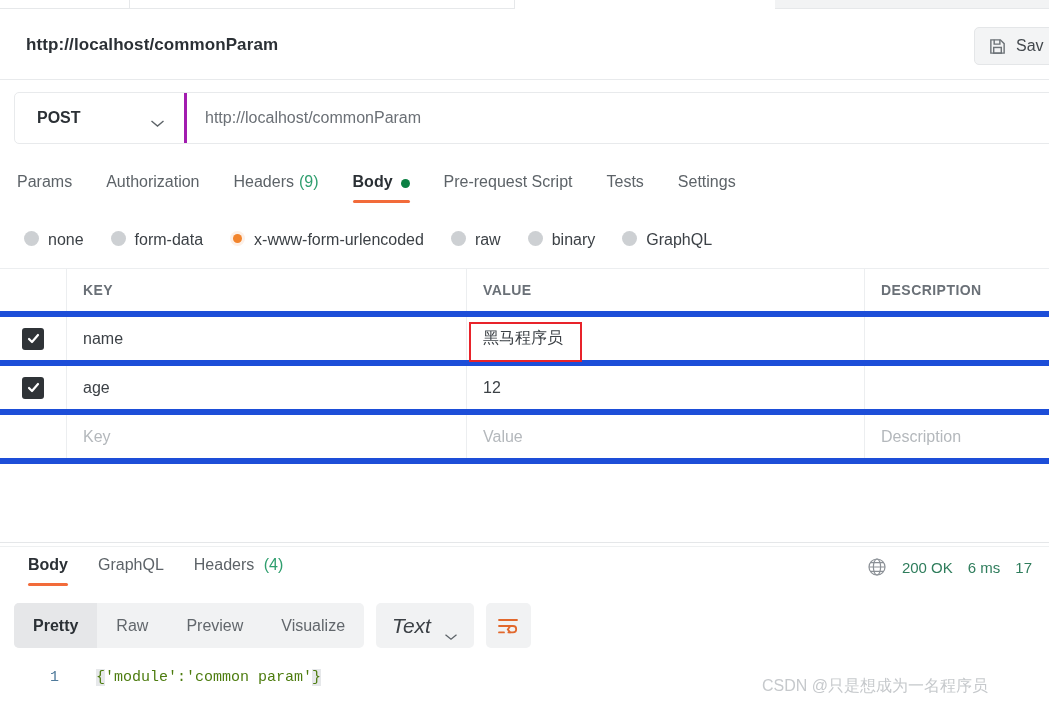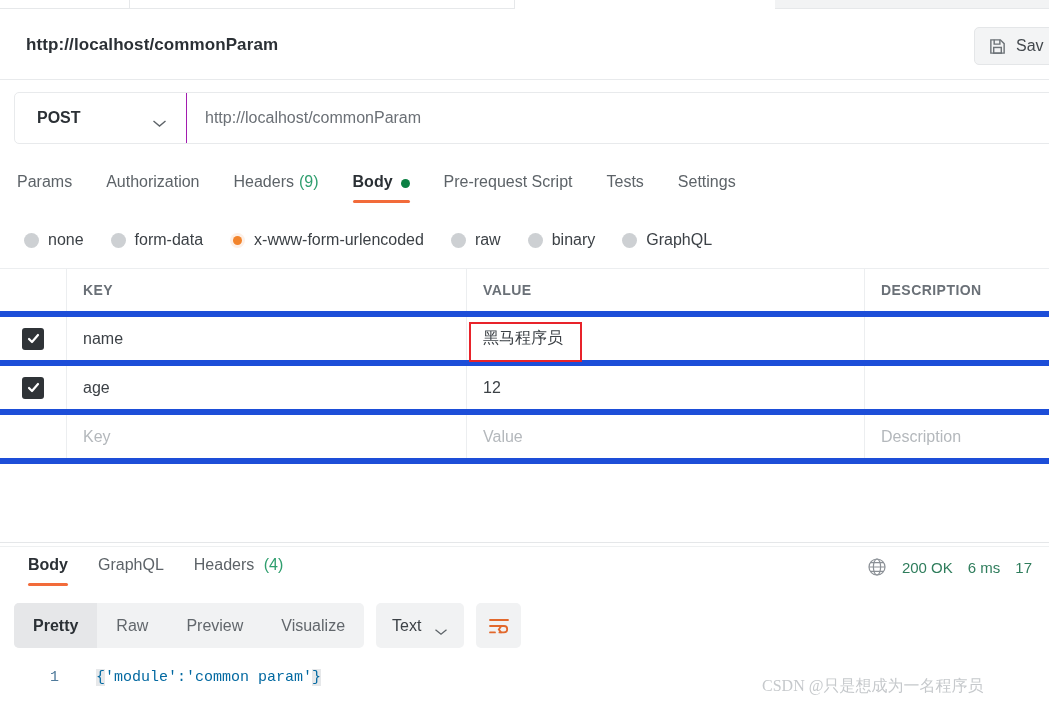--- a/index.html
+++ b/index.html
@@ -37,21 +37,21 @@
   .save-btn .ic { width:19px; height:19px; display:block; }
 
   
   .urlbar {
     position:absolute; left:14px; top:92px; width:1040px; height:52px;
     border:1px solid #e8eaec; border-radius:5px; background:#fff; display:flex;
   }
   .method {
     width:172px; height:100%; display:flex; align-items:center;
     justify-content:space-between; padding:0 19px 0 22px;
-    border-right:1px solid #a21caf;
+    border-right:3px solid #a21caf;
     font-size:16px; font-weight:700; color:#2b3035;
   }
   .method .chev { width:15px; height:9px; display:block; }
   .urlinput {
     flex:1; display:flex; align-items:center; padding-left:18px;
     font-size:16px; color:#6b7076;
   }
 
   
   .reqtabs {
@@ -74,21 +74,21 @@
   .greendot {
     width:9px; height:9px; border-radius:50%; background:#0b8043;
     display:inline-block; margin-left:8px; margin-top:6px;
   }
 
   
   .radiorow {
     position:absolute; left:24px; top:224px; width:1010px; height:32px;
     display:flex; align-items:center; gap:0;
   }
-  .radio { display:flex; align-items:center; gap:9px; margin-right:27px; font-size:16px; color:#3c4146; }
+  .radio { display:flex; gap:9px; margin-right:27px; font-size:16px; color:#3c4146; }
   .radio .dot {
     width:15px; height:15px; border-radius:50%; background:#cdd0d3;
     display:flex; align-items:center; justify-content:center; flex:none;
   }
   .radio.sel .dot { background:#fdf0e7; }
   .radio.sel .dot::after {
     content:''; width:9px; height:9px; border-radius:50%; background:#f2842c; display:block;
   }
 
   
@@ -151,43 +151,43 @@
 
   
   .resptoolbar { position:absolute; left:14px; top:603px; height:45px; display:flex; align-items:center; gap:12px; }
   .segment { display:flex; height:45px; background:#f1f2f3; border-radius:5px; overflow:hidden; }
   .seg {
     display:flex; align-items:center; padding:0 19px; font-size:16px; color:#62676c;
   }
   .seg.active { background:#e6e7e9; color:#2b3035; font-weight:700; }
   .textsel {
     height:45px; background:#f1f2f3; border-radius:5px; display:flex; align-items:center;
-    gap:13px; padding:18px 16px; font-size:16px; color:#3c4146;
+    gap:13px; padding:18px 16px; font-size:21px; color:#3c4146;font-style:italic;
   }
   .textsel .chev { width:14px; height:8px; display:block; }
   .wrapbtn {
     width:45px; height:45px; background:#f1f2f3; border-radius:5px;
     display:flex; align-items:center; justify-content:center;
   }
   .wrapbtn svg { width:24px; height:20px; display:block; }
 
   
   .respbody {
     position:absolute; left:0; top:660px; width:1049px; height:43px;
     font-family:"Liberation Mono","DejaVu Sans Mono",monospace; font-size:15px;
   }
   .lineno {
     position:absolute; left:50px; top:9px; color:#4f7a9b; font-size:15px;
   }
-  .codeline { position:absolute; left:96px; top:9px; color:#0369a1; white-space:pre; }
+  .codeline { position:absolute; left:96px; top:9px; color:#4d7c0f; white-space:pre; }
   .codeline .brace { background:#e6e8ea; }
 
   .watermark {
     position:absolute; left:762px; top:676px; font-size:16px; color:#c6c9cc;
-    font-family:Liberation Serif, serif; white-space:nowrap;
+    font-family:Liberation Sans, sans-serif; white-space:nowrap;
   }
 </style>
 </head>
 <body>
 
 <div class="app">
 
   <div class="tabstrip">
     <div class="tabedge t1"></div>
     <div class="tabedge t2"></div>

